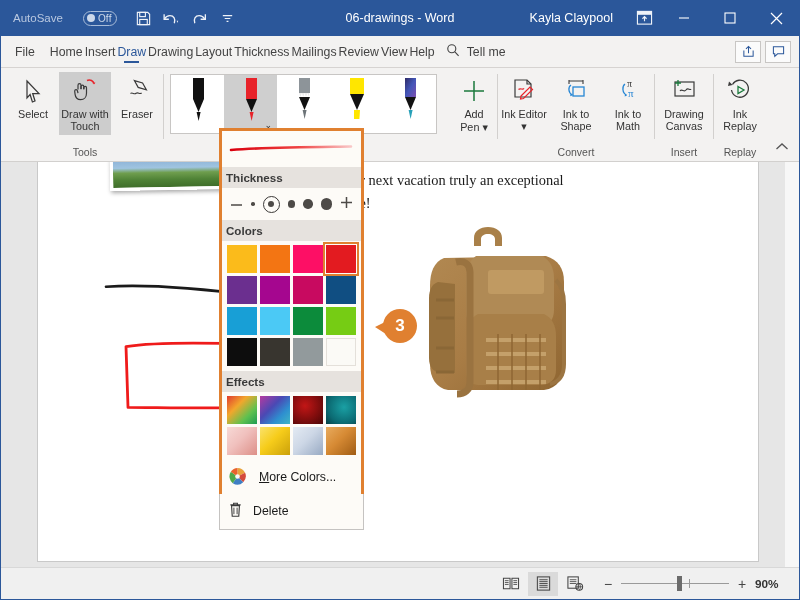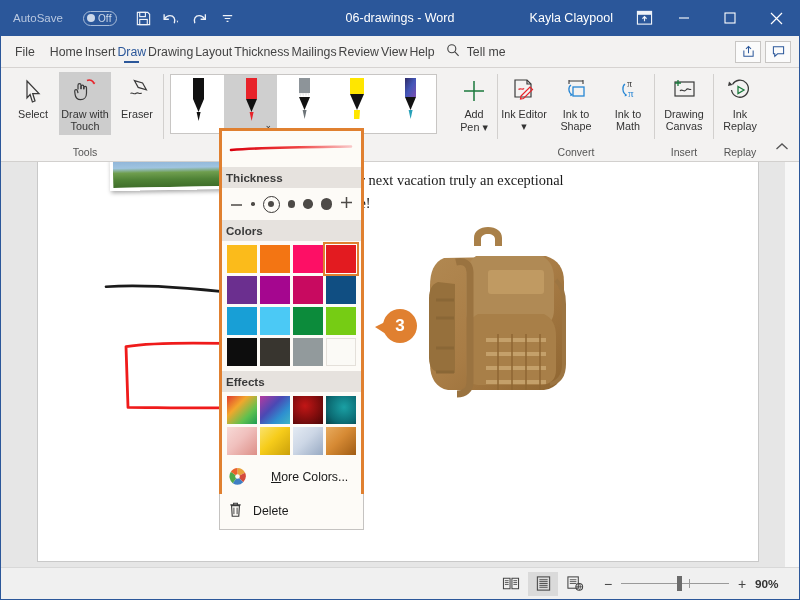--- a/index.html
+++ b/index.html
@@ -148,21 +148,21 @@
   }
   .dot { border-radius: 50%; background: #4d4a47; }
   .thick-sel { width: 17px; height: 17px; border: 1.3px solid #3b3937; border-radius: 50%;
                display: flex; align-items: center; justify-content: center; }
   .swatch-grid { display: grid; grid-template-columns: repeat(4, 1fr); gap: 3px; padding: 4px 5px 5px; }
   .swatch { height: 28px; position: relative; }
   .swatch.selected { outline: 2px solid #e08030; outline-offset: 1px; }
   .fx-grid { display: grid; grid-template-columns: repeat(4, 1fr); gap: 3px; padding: 4px 5px 5px; }
   .fx { height: 28px; }
   .more-colors {
-    display: flex; align-items: center; gap: 24px; padding: 7px 8px 8px 6px;
+    display: flex; align-items: center; gap: 12px; padding: 7px 8px 8px 6px;
     font-size: 12.3px; color: #1a1a1a;
   }
   .more-colors .u { text-decoration: underline; }
   .colorwheel { width: 19px; height: 19px; border-radius: 50%; position: relative; overflow: hidden; }
   .delete-row {
     position: absolute; left: -3px; top: 100%; width: 145px;
     background: #fdfbf7; border: 1px solid #c5c3c1; border-top: none;
     display: flex; align-items: center; gap: 10px; padding: 7px 8px 8px 8px;
     font-size: 12.3px; color: #1a1a1a;
   }

